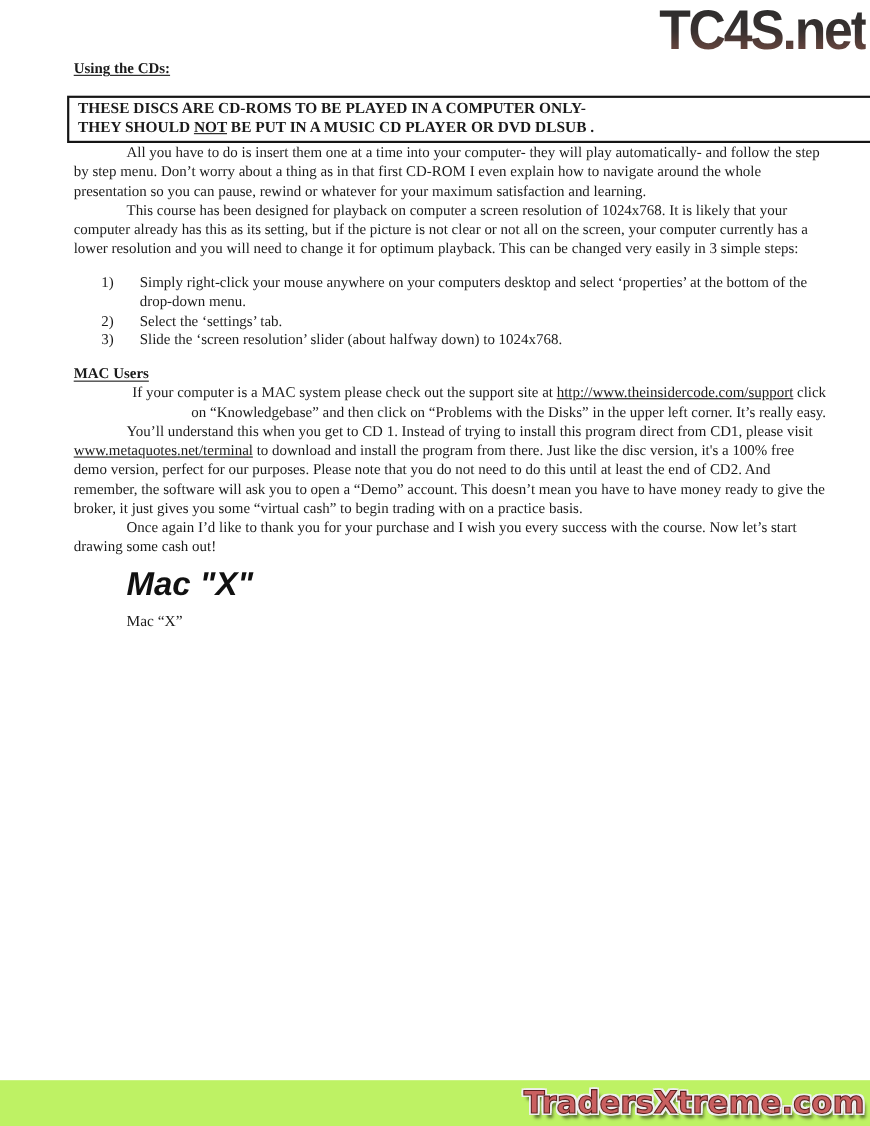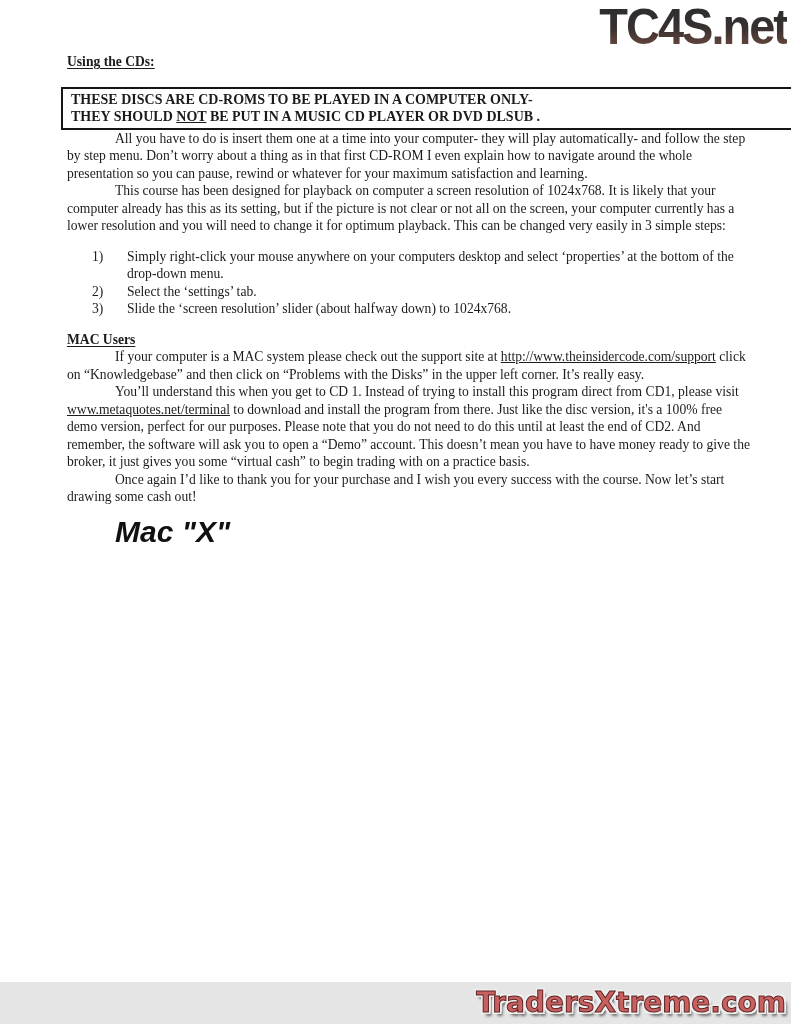--- a/index.html
+++ b/index.html
@@ -29,21 +29,21 @@
     letter-spacing:1px;
     color:#c81d1d;
     -webkit-text-stroke:0.5px #8d0f0f;
     text-shadow:
       -3px -3px 0 #fff, 3px -3px 0 #fff, -3px 3px 0 #fff, 3px 3px 0 #fff,
       -3px 0 0 #fff, 3px 0 0 #fff, 0 -3px 0 #fff, 0 3px 0 #fff,
       6px 7px 5px rgba(125,125,125,.85);
   }
   .band {
     position:absolute; left:0; bottom:0; width:791px; height:42px;
-    background:#e5e5e5;
+    background:#bef264;
   }
   .tx {
     position:absolute; right:5px; top:50%; transform:translateY(-50%);
     font-family:"DejaVu Sans", sans-serif;
     font-weight:bold; font-size:28px; line-height:1;
     color:#c96060;
     -webkit-text-stroke:1px #5a1f1f;
     text-shadow:
       -2px -2px 0 #efefef, 2px -2px 0 #efefef, -2px 2px 0 #efefef, 2px 2px 0 #efefef,
       -2px 0 0 #efefef, 2px 0 0 #efefef, 0 -2px 0 #efefef, 0 2px 0 #efefef,
@@ -69,21 +69,21 @@
     font-weight:bold;
     font-size:14px; line-height:17px;
     padding:2px 8px 3px;
   }
   .u { text-decoration:underline; }
 
   p.para { margin:0; }
   .indent { text-indent:48px; }
   .p-intro  { margin-top:10px; }
   .p-screen { margin-top:14px; }
-  .p-mac    { margin-top:13px; }
+  .p-mac    { margin-top:13px;text-align:right; }
   .p-meta   { margin-top:16px; }
   .p-close  { margin-top:42px; }
 
   .steps { margin-top:13px; padding-left:25px; }
   .step { display:flex; }
   .step-num { width:14px; flex:none; text-align:left; }
   .step-text { margin-left:21px; }
 
   .doc-link { color:#1b1b1b; text-decoration:underline; cursor:pointer; }
 
@@ -138,20 +138,21 @@
     </div>
 
     <p class="para indent p-mac"><span>If your computer is a MAC system please check out the support site at </span><a class="doc-link">http://www.theinsidercode.com/support</a><span> click on “Knowledgebase” and then click on “Problems with the Disks” in the upper left corner. It’s really easy.</span></p>
 
 
     <p class="para indent p-meta"><span>You’ll understand this when you get to CD 1. Instead of trying to install this program direct from CD1, please visit </span><a class="doc-link">www.metaquotes.net/terminal</a><span> to download and install the program from there. Just like the disc version, it's a 100% free demo version, perfect for our purposes. Please note that you do not need to do this until at least the end of CD2.  And remember, the software will ask you to open a “Demo” account. This doesn’t mean you have to have money ready to give the broker, it just gives you some “virtual cash” to begin trading with on a practice basis.</span></p>
 
     <p class="para indent p-close">Once again I’d like to thank you for your purchase and I wish you every success with the course. Now let’s start drawing some cash out!</p>
 
     <div class="sig-script">Mac "X"</div>
+    <div class="sig-typed">Mac “X”</div>
 
   </div>
 
 
   <div class="band">
     <div class="tx">TradersXtreme.com</div>
   </div>
 
 </div>
 

